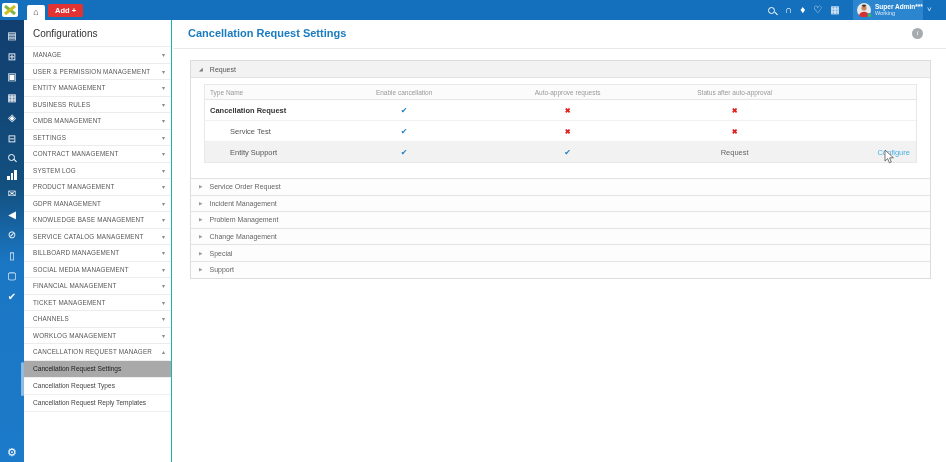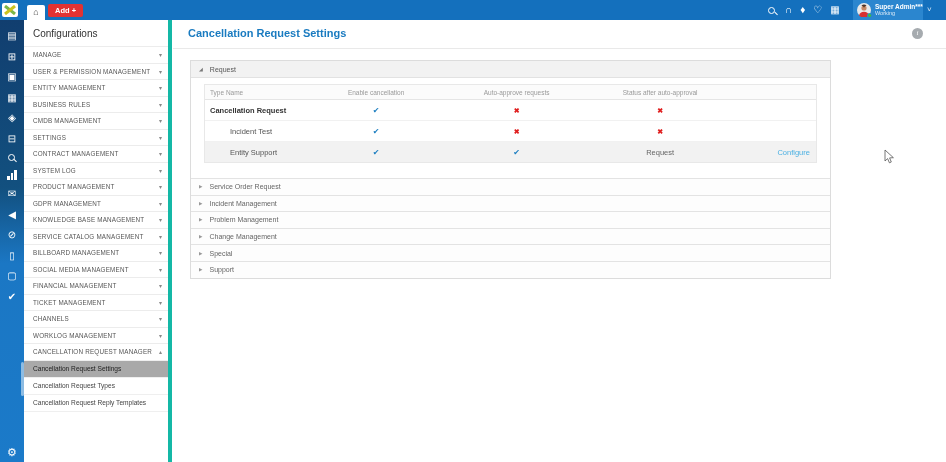--- a/index.html
+++ b/index.html
@@ -28,34 +28,34 @@
   .rail-icons{display:flex;flex-direction:column;align-items:center;padding-top:10px;gap:8.5px;}
   .rail-icon{color:#fff;font-size:10px;height:12px;line-height:12px;text-align:center;}
   .css-search{width:7px;height:7px;border:1.4px solid #fff;border-radius:50%;position:relative;display:inline-block;box-sizing:border-box;margin:1px 2px 0 0;}
   .css-search::after{content:'';position:absolute;width:4px;height:1.4px;background:#fff;transform:rotate(45deg);right:-3.5px;bottom:-1.5px;}
   .css-chart{display:inline-flex;align-items:flex-end;gap:1px;height:10px;}
   .css-chart i{display:block;width:2.4px;background:#fff;}
   .css-chart i:nth-child(1){height:4px;} .css-chart i:nth-child(2){height:7px;} .css-chart i:nth-child(3){height:10px;}
   .rail-thumb{position:absolute;right:0;top:342px;width:3px;height:34px;background:rgba(255,255,255,.5);border-radius:2px;}
   .rail-gear{position:absolute;bottom:3px;left:0;width:24px;text-align:center;color:#fff;font-size:11px;}
   
-  .sidebar{position:absolute;left:24px;top:20px;width:148px;height:442px;background:#fff;border-right:4px solid #14b8a6;box-sizing:border-box;}
+  .sidebar{position:absolute;left:24px;top:20px;width:148px;height:442px;background:#fff;border-right:1px solid #14b8a6;box-sizing:border-box;}
   .sidebar-title{font-size:10px;color:#333;padding:8px 0 7px 9px;}
   .group{height:15.5px;display:flex;align-items:center;border-top:1px solid #ececec;padding:0 6px 0 9px;cursor:pointer;}
   .group-label{flex:1;font-size:6.3px;color:#555;letter-spacing:.2px;text-transform:uppercase;}
   .group-caret{font-size:6px;color:#888;}
   .subitem{height:16px;line-height:16px;font-size:6.6px;color:#444;padding-left:9px;border-top:1px solid #efefef;cursor:pointer;}
   .subitem.selected{background:#a9a9a9;color:#1d1d1d;}
   .subitems-end{border-top:1px solid #efefef;}
   
   .content{position:absolute;left:173px;top:20px;width:773px;height:442px;background:#fff;}
   .content-header{position:relative;height:28px;border-bottom:1px solid #e9e9e9;}
   .page-title{position:absolute;left:15px;top:7px;font-size:11px;font-weight:600;color:#1a7bc0;}
   .info-icon{position:absolute;right:23px;top:8px;width:11px;height:11px;border-radius:50%;background:#a6abaf;color:#fff;font-size:7px;font-style:italic;text-align:center;line-height:11px;font-family:"Liberation Serif",serif;}
-  .accordion{position:absolute;left:17px;top:40px;width:641px;border:1px solid #dcdcdc;box-sizing:border-box;background:#fff;}
+  .accordion{position:absolute;left:17px;top:40px;width:741px;border:1px solid #dcdcdc;box-sizing:border-box;background:#fff;}
   .acc-header{height:16px;background:#f2f2f2;display:flex;align-items:center;padding-left:8px;border-bottom:1px solid #e2e2e2;cursor:pointer;}
   .acc-caret-open{font-size:5px;color:#777;margin-right:7px;}
   .acc-label{font-size:7px;color:#555;}
   .request-body{padding:6px 13px 15px 13px;}
   .settings-table{border:1px solid #e8e8e8;}
   .thead,.trow{display:grid;grid-template-columns:17% 22% 24% 23% 14%;align-items:center;}
   .thead{height:14px;background:#fbfbfb;border-bottom:1px solid #e5e5e5;}
   .th{font-size:6.5px;color:#999;}
   .th.first{padding-left:5px;text-align:left;}
   .th.center{text-align:center;}
@@ -250,21 +250,21 @@
         </div>
         <div>
             <div class="trow">
               <span class="cell name-cell bold">Cancellation Request</span>
               <span class="cell center"><span class="mark-check">✔</span></span>
               <span class="cell center"><span class="mark-cross">✖</span></span>
               <span class="cell center"><span class="mark-cross">✖</span></span>
               <span class="cell action-cell"></span>
             </div>
             <div class="trow">
-              <span class="cell name-cell indent">Incident Test</span>
+              <span class="cell name-cell indent">Service Test</span>
               <span class="cell center"><span class="mark-check">✔</span></span>
               <span class="cell center"><span class="mark-cross">✖</span></span>
               <span class="cell center"><span class="mark-cross">✖</span></span>
               <span class="cell action-cell"></span>
             </div>
             <div class="trow hover-row">
               <span class="cell name-cell indent">Entity Support</span>
               <span class="cell center"><span class="mark-check">✔</span></span>
               <span class="cell center"><span class="mark-check">✔</span></span>
               <span class="cell center"><span class="status-text">Request</span></span>

